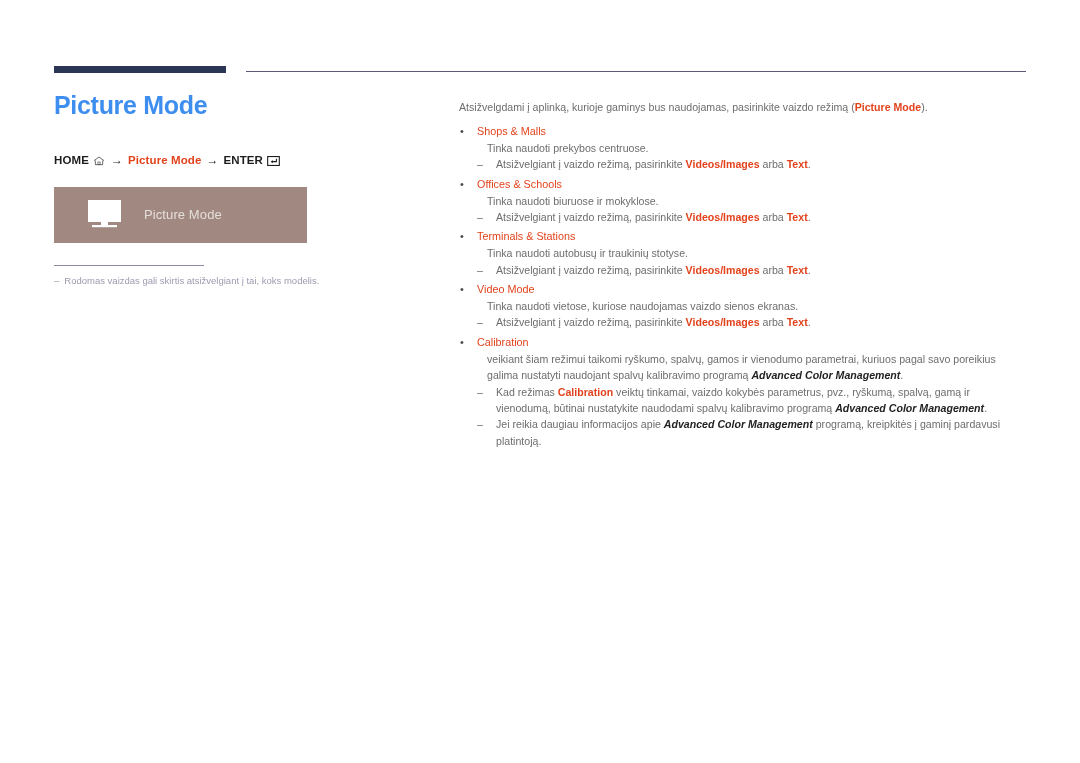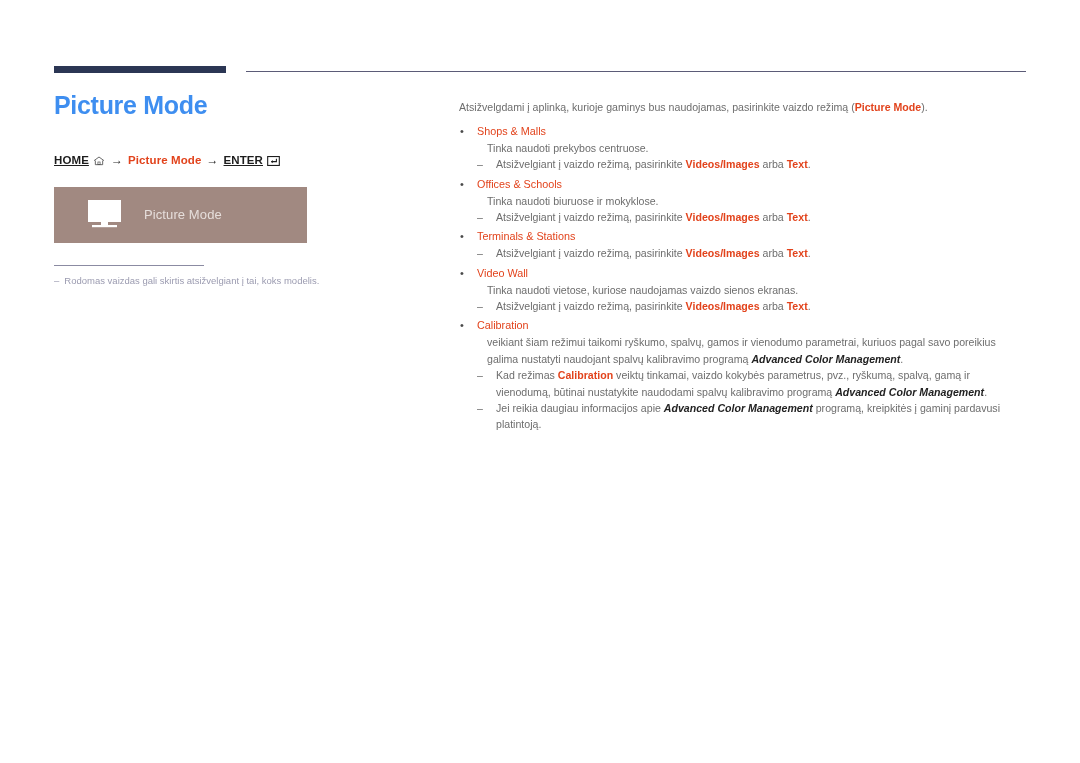--- a/index.html
+++ b/index.html
@@ -53,21 +53,21 @@
   .breadcrumb {
     margin-top: 33px;
     font-size: 11.5px;
     font-weight: bold;
     color: #1d1d1d;
     letter-spacing: 0.1px;
     white-space: nowrap;
     display: flex;
     align-items: center;
   }
-  .bc-text { display: inline-block; text-decoration: underline; }
+  .bc-text { display: inline-block; }
   .bc-accent { color: #e2431c; }
   .bc-arrow { margin: 0 5px; font-weight: normal; font-size: 12px; color: #1d1d1d;}
   .home-icon {
     display: inline-block;
     width: 12px;
     height: 10px;
     margin-left: 4px;
     margin-right: 1px;
     position: relative;
     top: 1px;
@@ -258,29 +258,30 @@
         <div class="sub-row">
           <span class="sub-dash">–</span>
           <span class="sub-text">Atsižvelgiant į vaizdo režimą, pasirinkite <span class="accent-b">Videos/Images</span> arba <span class="accent-b">Text</span>.</span>
         </div>
       </div>
       <div class="bullet-item">
         <div class="bullet-row">
           <span class="bullet-dot">•</span>
           <span class="bullet-head">Terminals &amp; Stations</span>
         </div>
+        <div class="bullet-desc">Tinka naudoti autobusų ir traukinių stotyse.</div>
         <div class="sub-row">
           <span class="sub-dash">–</span>
           <span class="sub-text">Atsižvelgiant į vaizdo režimą, pasirinkite <span class="accent-b">Videos/Images</span> arba <span class="accent-b">Text</span>.</span>
         </div>
       </div>
       <div class="bullet-item">
         <div class="bullet-row">
           <span class="bullet-dot">•</span>
-          <span class="bullet-head">Video Wall</span>
+          <span class="bullet-head">Video Mode</span>
         </div>
         <div class="bullet-desc">Tinka naudoti vietose, kuriose naudojamas vaizdo sienos ekranas.</div>
         <div class="sub-row">
           <span class="sub-dash">–</span>
           <span class="sub-text">Atsižvelgiant į vaizdo režimą, pasirinkite <span class="accent-b">Videos/Images</span> arba <span class="accent-b">Text</span>.</span>
         </div>
       </div>
     </div>
 
   <div class="bullet-item">

